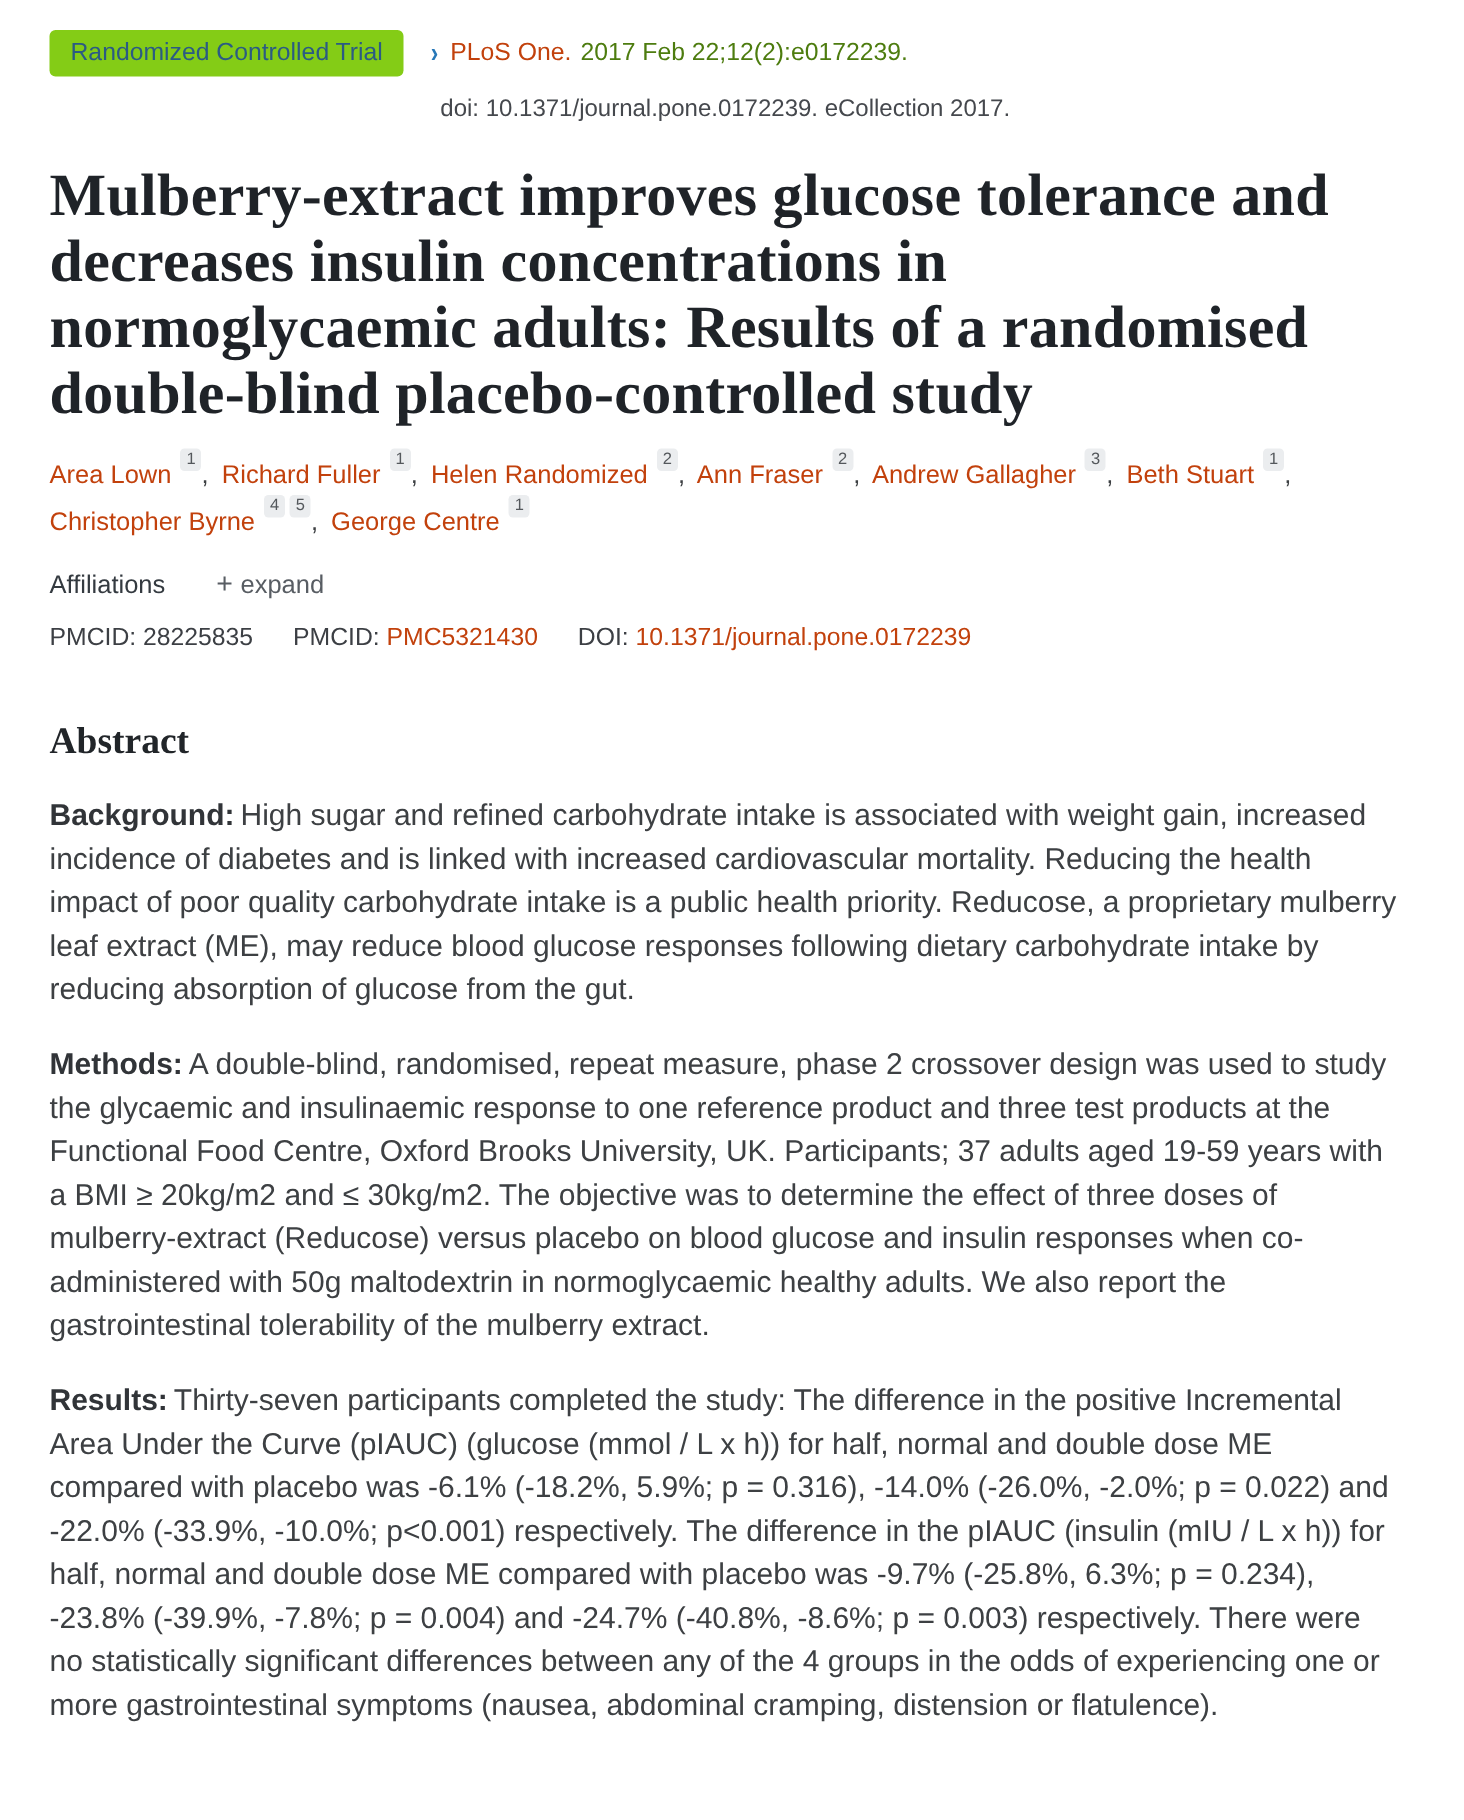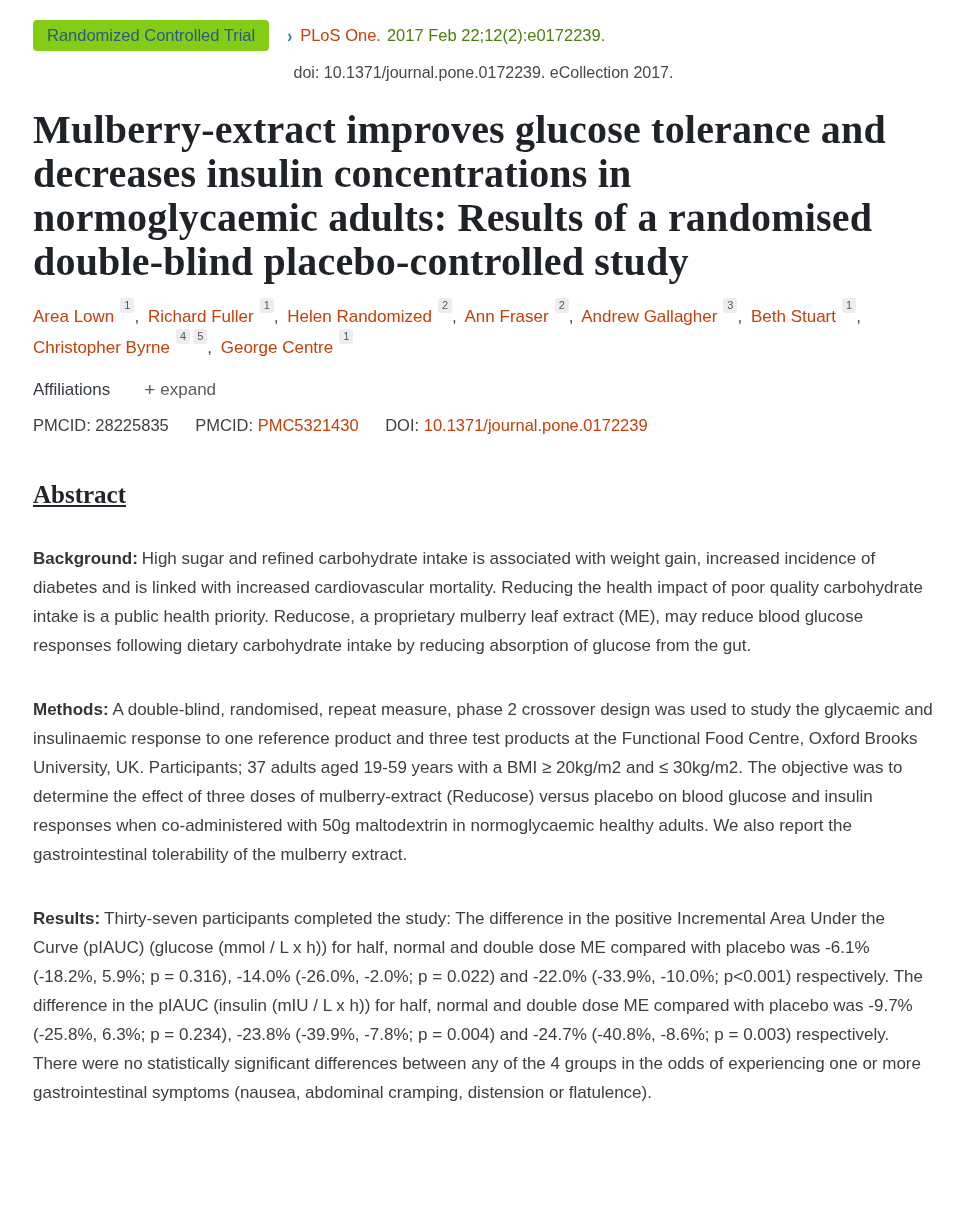--- a/index.html
+++ b/index.html
@@ -125,26 +125,25 @@
     cursor: pointer;
   }
 
   
   .abstract-heading {
     margin-top: 46px;
     font-family: "Liberation Serif", "DejaVu Serif", serif;
     font-weight: 700;
     font-size: 25px;
     color: #212529;
-    text-decoration: underline;
   }
   .abstract p {
-    margin-top: 35px;
+    margin-top: 21px;
     max-width: 903px;
-    font-size: 17px;
+    font-size: 20px;
     line-height: 29px;
     color: #3d4043;
   }
   .para-label {
     font-weight: 700;
     color: #313438;
     margin-right: 4px;
   }
 </style>
 </head>

